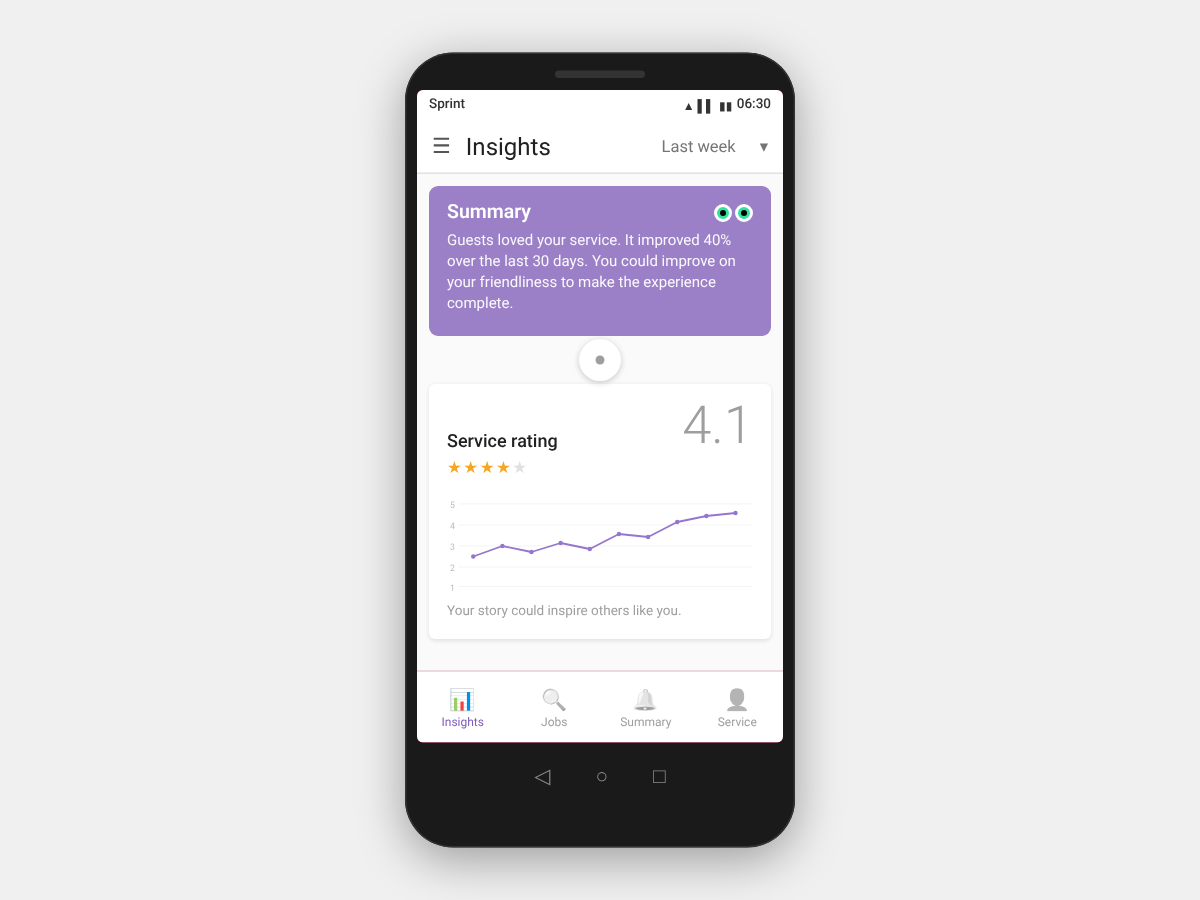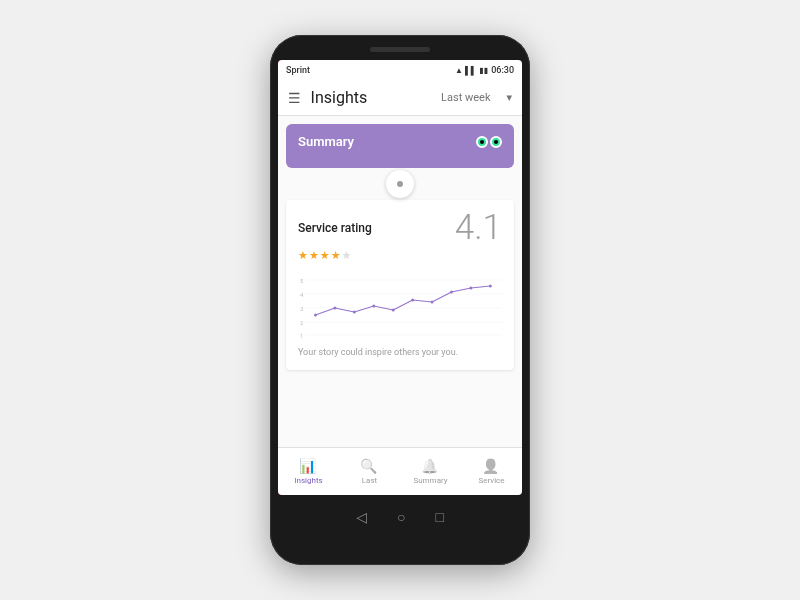--- a/index.html
+++ b/index.html
@@ -192,21 +192,21 @@
     .rating-card {
       background: #fff;
       margin: 0 8px 8px;
       border-radius: 4px;
       padding: 10px 12px;
       box-shadow: 0 1px 3px rgba(0,0,0,0.1);
     }
     .rating-header {
       display: flex;
       justify-content: space-between;
-      align-items: center;
+      align-items: flex-end;
       margin-bottom: 4px;
     }
     .rating-label {
       font-size: 12px;
       font-weight: 500;
       color: #212121;
     }
     .rating-number {
       font-size: 35px;
       color: #9e9e9e;
@@ -313,20 +313,21 @@
     <div class="content">
 
       <div class="summary-card">
         <div class="summary-header">
           <span class="summary-title">Summary</span>
           <div class="tripadvisor-logo">
             <div class="owl-eye"></div>
             <div class="owl-eye"></div>
           </div>
         </div>
+        <p class="summary-text">Guests loved your service. It improved 40% over the last 30 days. You could improve on your friendliness to make the experience complete.</p>
       </div>
 
       <div class="scroll-indicator">
         <div class="scroll-dot">
           <div class="scroll-dot-inner"></div>
         </div>
       </div>
 
       <div class="rating-card">
         <div class="rating-header">
@@ -366,33 +367,33 @@
             <circle cx="98" cy="40" r="1.5" fill="#9575cd"></circle>
             <circle cx="118" cy="30" r="1.5" fill="#9575cd"></circle>
             <circle cx="138" cy="32" r="1.5" fill="#9575cd"></circle>
             <circle cx="158" cy="22" r="1.5" fill="#9575cd"></circle>
             <circle cx="178" cy="18" r="1.5" fill="#9575cd"></circle>
             <circle cx="198" cy="16" r="1.5" fill="#9575cd"></circle>
           </svg>
         </div>
 
         <div class="rating-footer">
-          <div>Your story could inspire others your you.</div>
+          <div>Your story could inspire others like you.</div>
         </div>
       </div>
     </div>
 
     <div class="bottom-nav">
       <div class="nav-item active">
         <span class="nav-icon" style="color: rgb(124, 92, 191);">📊</span>
         <span class="nav-label" style="color: rgb(124, 92, 191);">Insights</span>
       </div>
       <div class="nav-item">
         <span class="nav-icon" style="filter: grayscale(1) opacity(0.5);">🔍</span>
-        <span class="nav-label" style="color: rgb(158, 158, 158);">Last</span>
+        <span class="nav-label" style="color: rgb(158, 158, 158);">Jobs</span>
       </div>
       <div class="nav-item">
         <span class="nav-icon" style="filter: grayscale(1) opacity(0.5);">🔔</span>
         <span class="nav-label" style="color: rgb(158, 158, 158);">Summary</span>
       </div>
       <div class="nav-item">
         <span class="nav-icon" style="filter: grayscale(1) opacity(0.5);">👤</span>
         <span class="nav-label" style="color: rgb(158, 158, 158);">Service</span>
       </div>
     </div>

